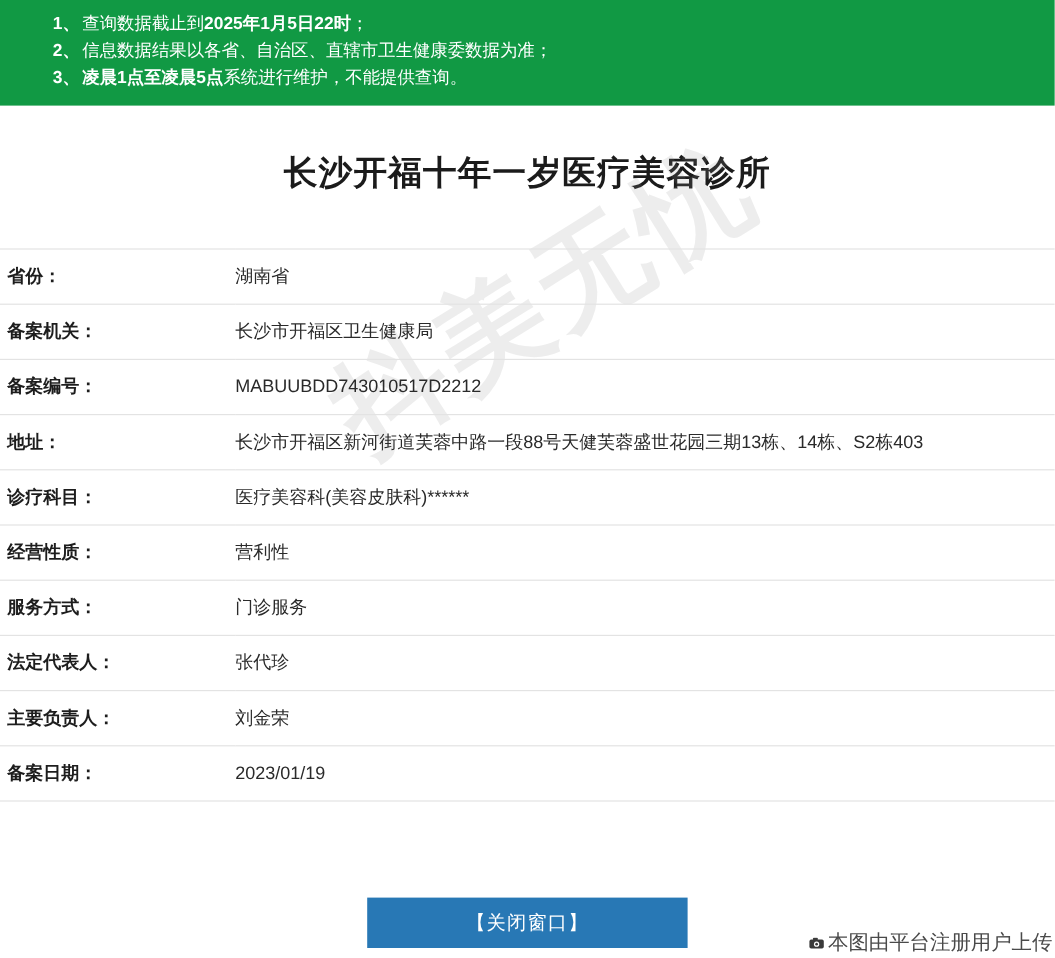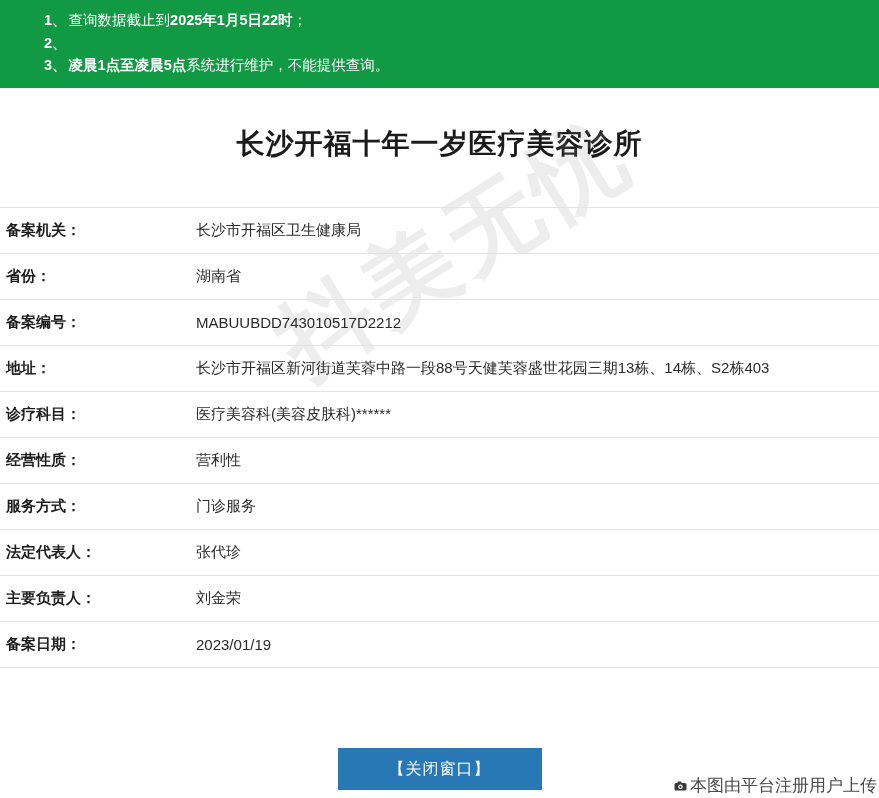--- a/index.html
+++ b/index.html
@@ -94,21 +94,21 @@
   
   .footer {
     position: absolute;
     left: 0;
     right: 0;
     bottom: 8px;
     display: flex;
     justify-content: center;
   }
   .close-btn {
-    width: 204px;
+    width: 267px;
     height: 42px;
     background: #2878b5;
     color: #ffffff;
     border: none;
     font-size: 16px;
     font-family: "Liberation Sans", sans-serif;
     cursor: pointer;
     letter-spacing: 1px;
   }
 
@@ -135,40 +135,41 @@
 </head>
 <body>
 
 <div class="notice">
   <div class="notice-row">
     <span class="notice-num">1、</span>
     <span class="notice-text"><span>查询数据截止到</span><b>2025年1月5日22时</b><span>；</span></span>
   </div>
   <div class="notice-row">
     <span class="notice-num">2、</span>
+    <span class="notice-text"><span>信息数据结果以各省、自治区、直辖市卫生健康委数据为准；</span><b></b><span></span></span>
   </div>
   <div class="notice-row">
     <span class="notice-num">3、</span>
     <span class="notice-text"><span></span><b>凌晨1点至凌晨5点</b><span>系统进行维护，不能提供查询。</span></span>
   </div>
 </div>
 
 <div class="title">长沙开福十年一岁医疗美容诊所</div>
 
 <div class="watermark">抖美无忧</div>
 
 <table class="info-table">
   <tbody>
     <tr>
+      <td class="label">省份：</td>
+      <td class="value">湖南省</td>
+    </tr>
+    <tr>
       <td class="label">备案机关：</td>
       <td class="value">长沙市开福区卫生健康局</td>
-    </tr>
-    <tr>
-      <td class="label">省份：</td>
-      <td class="value">湖南省</td>
     </tr>
     <tr>
       <td class="label">备案编号：</td>
       <td class="value">MABUUBDD743010517D2212</td>
     </tr>
     <tr>
       <td class="label">地址：</td>
       <td class="value">长沙市开福区新河街道芙蓉中路一段88号天健芙蓉盛世花园三期13栋、14栋、S2栋403</td>
     </tr>
     <tr>

